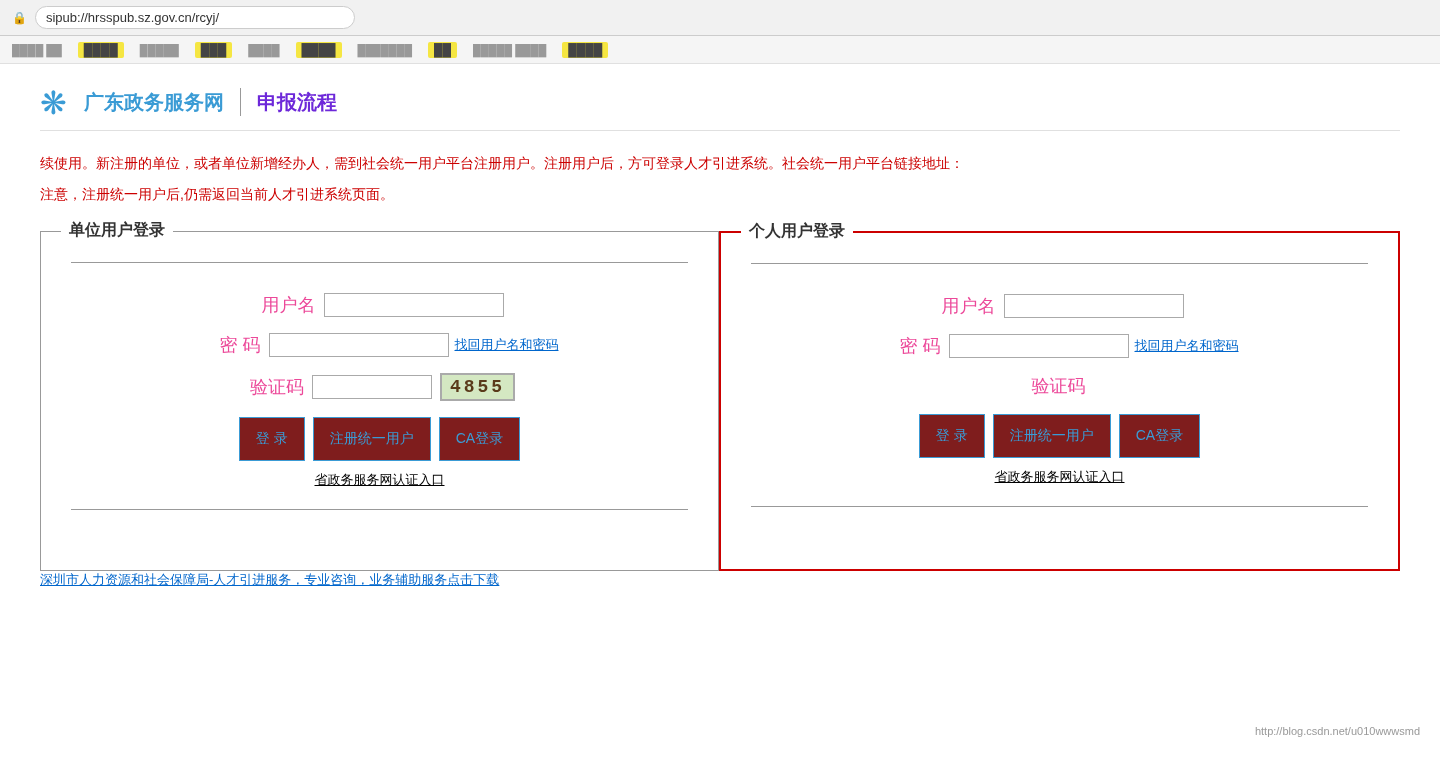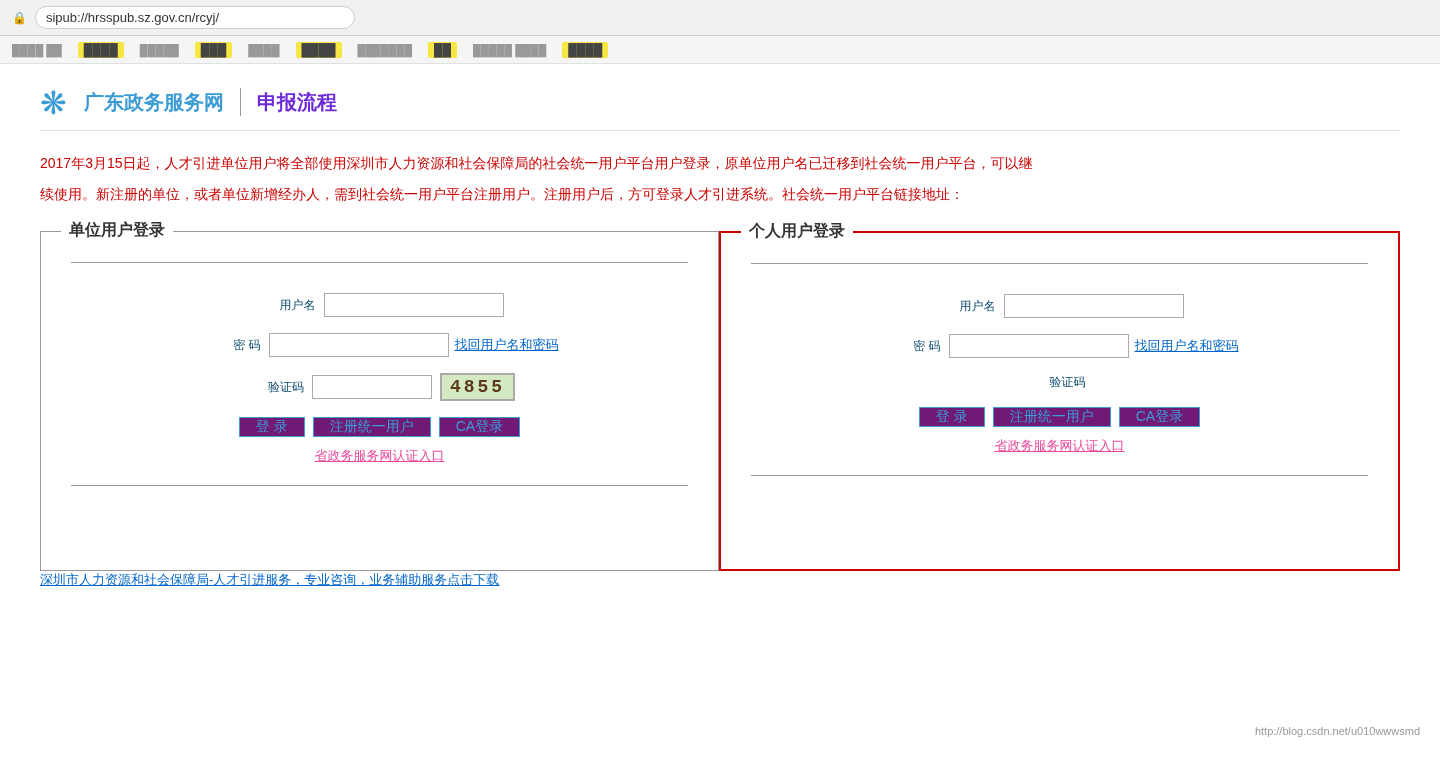--- a/index.html
+++ b/index.html
@@ -149,22 +149,22 @@
       display: flex;
       align-items: center;
       margin-bottom: 16px;
       justify-content: center;
     }
 
     .form-label {
       width: 60px;
       text-align: right;
       margin-right: 8px;
-      font-size: 12px;
-      color: #0c4a6e;
+      font-size: 18px;
+      color: #ec4899;
     }
 
     .form-input {
       width: 180px;
       height: 24px;
       border: 1px solid #aaa;
       padding: 2px 4px;
       font-size: 13px;
     }
 
@@ -197,33 +197,33 @@
 
     .btn-row {
       display: flex;
       justify-content: center;
       gap: 8px;
       margin-top: 10px;
       margin-bottom: 10px;
     }
 
     .btn {
-      padding: 0 16px;
+      padding: 12px 16px;
       font-size: 14px;
       cursor: pointer;
       border: 1px solid #3a9bd5;
-      background: #701a75;
+      background: #7f1d1d;
       color: #3a9bd5;
       font-family: inherit;
     }
 
     .gov-link {
       display: block;
       text-align: center;
-      color: #ec4899;
+      color: #000000;
       text-decoration: underline;
       font-size: 13px;
       margin-top: 6px;
       cursor: pointer;
     }
 
     .panel-bottom-line {
       border-bottom: 1px solid #999;
       margin-top: 20px;
     }
@@ -280,25 +280,23 @@
       <span class="logo-icon" style="font-size:32px; color:#3a9bd5;">❋</span>
       <span class="site-name">广东政务服务网</span>
     </div>
     <div class="header-divider"></div>
     <span class="page-title">申报流程</span>
   </div>
 
   
   <div>
     <p class="notice-text">
-      <span>2017年3月15日起，人才引进单位用户将全部使用深圳市人力资源和社会保障局的社会统一用户平台用户登录，原单位用户名已迁移到社会统一用户平台，可以继</span>
-    </p>
-    <p class="notice-text">
       <span>续使用。新注册的单位，或者单位新增经办人，需到社会统一用户平台注册用户。注册用户后，方可登录人才引进系统。社会统一用户平台链接地址：</span>
     </p>
+    <p class="notice-text">注意，注册统一用户后,仍需返回当前人才引进系统页面。</p>
   </div>
 
   
   <div class="login-panels">
 
     <div class="login-panel">
       <div class="panel-title">单位用户登录</div>
       <div class="panel-top-line"></div>
 
       <div class="form-row">

